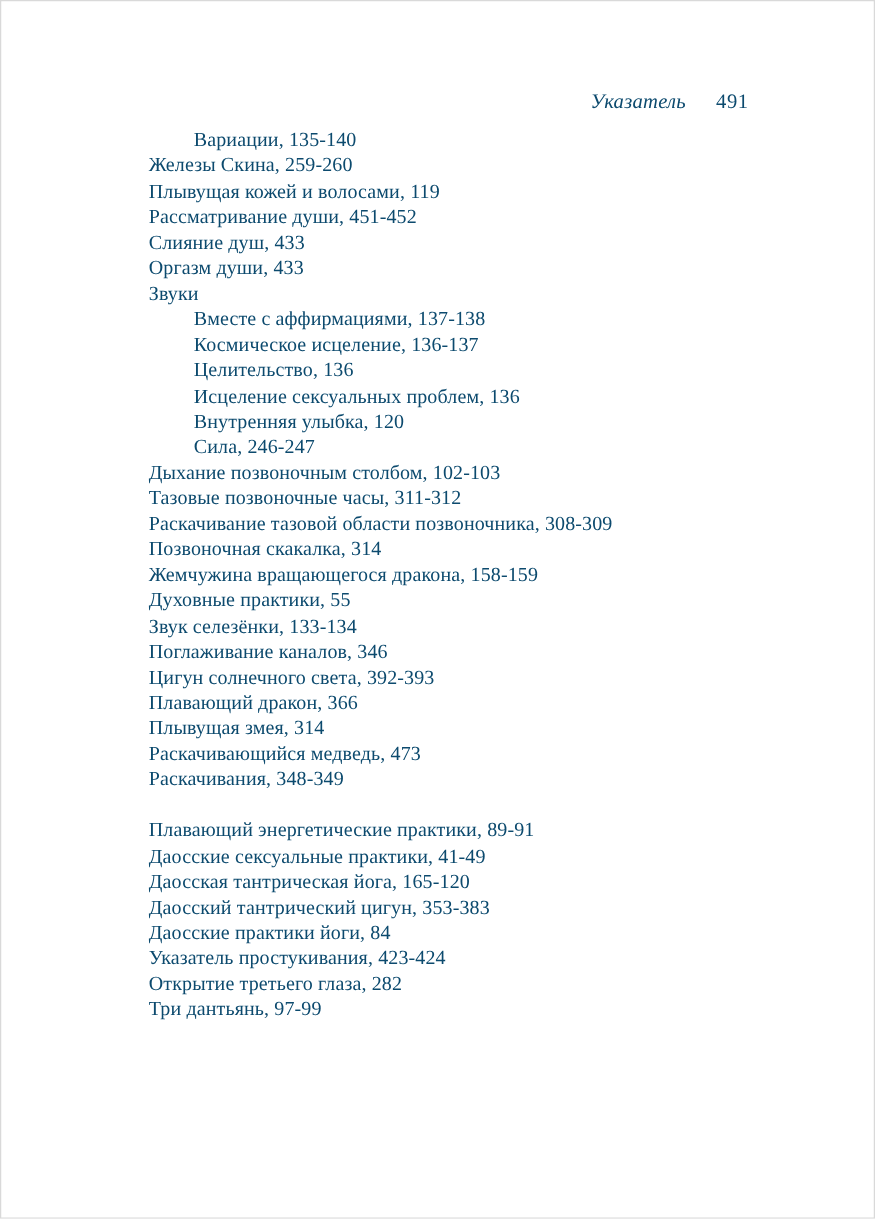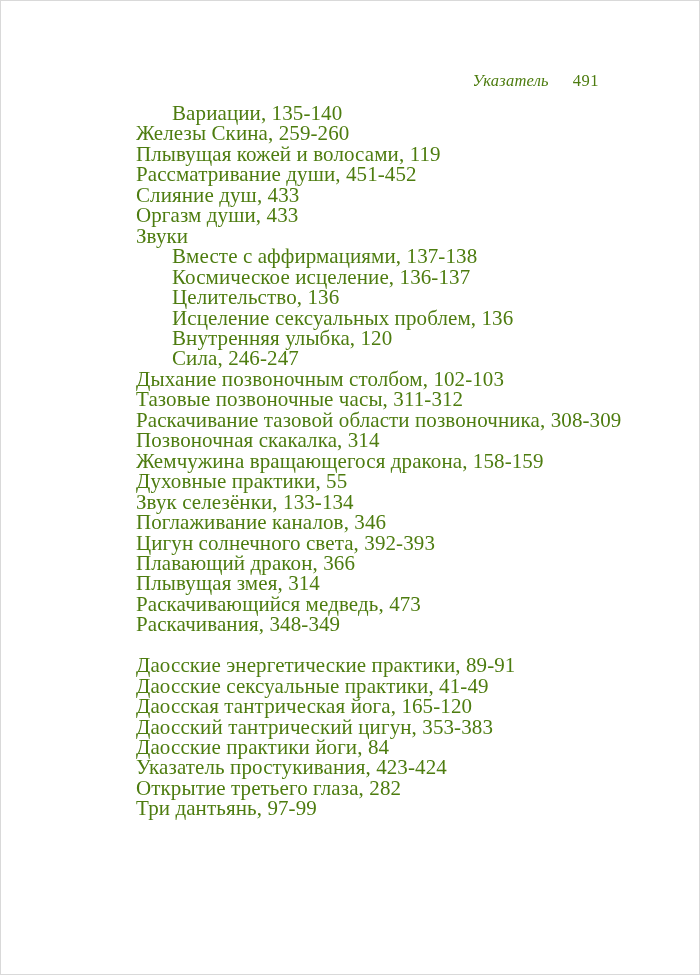--- a/index.html
+++ b/index.html
@@ -8,21 +8,21 @@
     background: #ffffff;
   }
   .page {
     position: relative;
     width: 700px;
     height: 975px;
     background: #ffffff;
     box-sizing: border-box;
     border: 1px solid #d9d9d9;
     font-family: "Liberation Serif", "DejaVu Serif", serif;
-    color: #4d7c0f;
+    color: #0c4a6e;
     overflow: hidden;
   }
   .running-head {
     position: absolute;
     top: 70px;
     right: 100px;
     display: flex;
     align-items: baseline;
     gap: 24px;
     font-size: 16.5px;
@@ -31,23 +31,23 @@
     font-style: italic;
     letter-spacing: 0.2px;
   }
   .folio {
     font-style: normal;
     letter-spacing: 0.5px;
   }
   .index-list {
     position: absolute;
     top: 102px;
-    left: 135px;
+    left: 118px;
     right: 40px;
-    font-size: 21px;
+    font-size: 16px;
     line-height: 20.45px;
     letter-spacing: 0.1px;
   }
   .index-entry {
     white-space: nowrap;
   }
   .index-entry.indent-1 {
     padding-left: 36px;
   }
   .index-spacer {
@@ -85,21 +85,21 @@
       <div class="index-entry"><span>Жемчужина вращающегося дракона</span><span>, </span><span>158-159</span></div>
       <div class="index-entry"><span>Духовные практики</span><span>, </span><span>55</span></div>
       <div class="index-entry"><span>Звук селезёнки</span><span>, </span><span>133-134</span></div>
       <div class="index-entry"><span>Поглаживание каналов</span><span>, </span><span>346</span></div>
       <div class="index-entry"><span>Цигун солнечного света</span><span>, </span><span>392-393</span></div>
       <div class="index-entry"><span>Плавающий дракон</span><span>, </span><span>366</span></div>
       <div class="index-entry"><span>Плывущая змея</span><span>, </span><span>314</span></div>
       <div class="index-entry"><span>Раскачивающийся медведь</span><span>, </span><span>473</span></div>
       <div class="index-entry"><span>Раскачивания</span><span>, </span><span>348-349</span></div>
       <div class="index-spacer"></div>
-      <div class="index-entry"><span>Даосские энергетические практики</span><span>, </span><span>89-91</span></div>
+      <div class="index-entry"><span>Плавающий энергетические практики</span><span>, </span><span>89-91</span></div>
       <div class="index-entry"><span>Даосские сексуальные практики</span><span>, </span><span>41-49</span></div>
       <div class="index-entry"><span>Даосская тантрическая йога</span><span>, </span><span>165-120</span></div>
       <div class="index-entry"><span>Даосский тантрический цигун</span><span>, </span><span>353-383</span></div>
       <div class="index-entry"><span>Даосские практики йоги</span><span>, </span><span>84</span></div>
       <div class="index-entry"><span>Указатель простукивания</span><span>, </span><span>423-424</span></div>
       <div class="index-entry"><span>Открытие третьего глаза</span><span>, </span><span>282</span></div>
       <div class="index-entry"><span>Три дантьянь</span><span>, </span><span>97-99</span></div>
     </main>
 
 </div>

